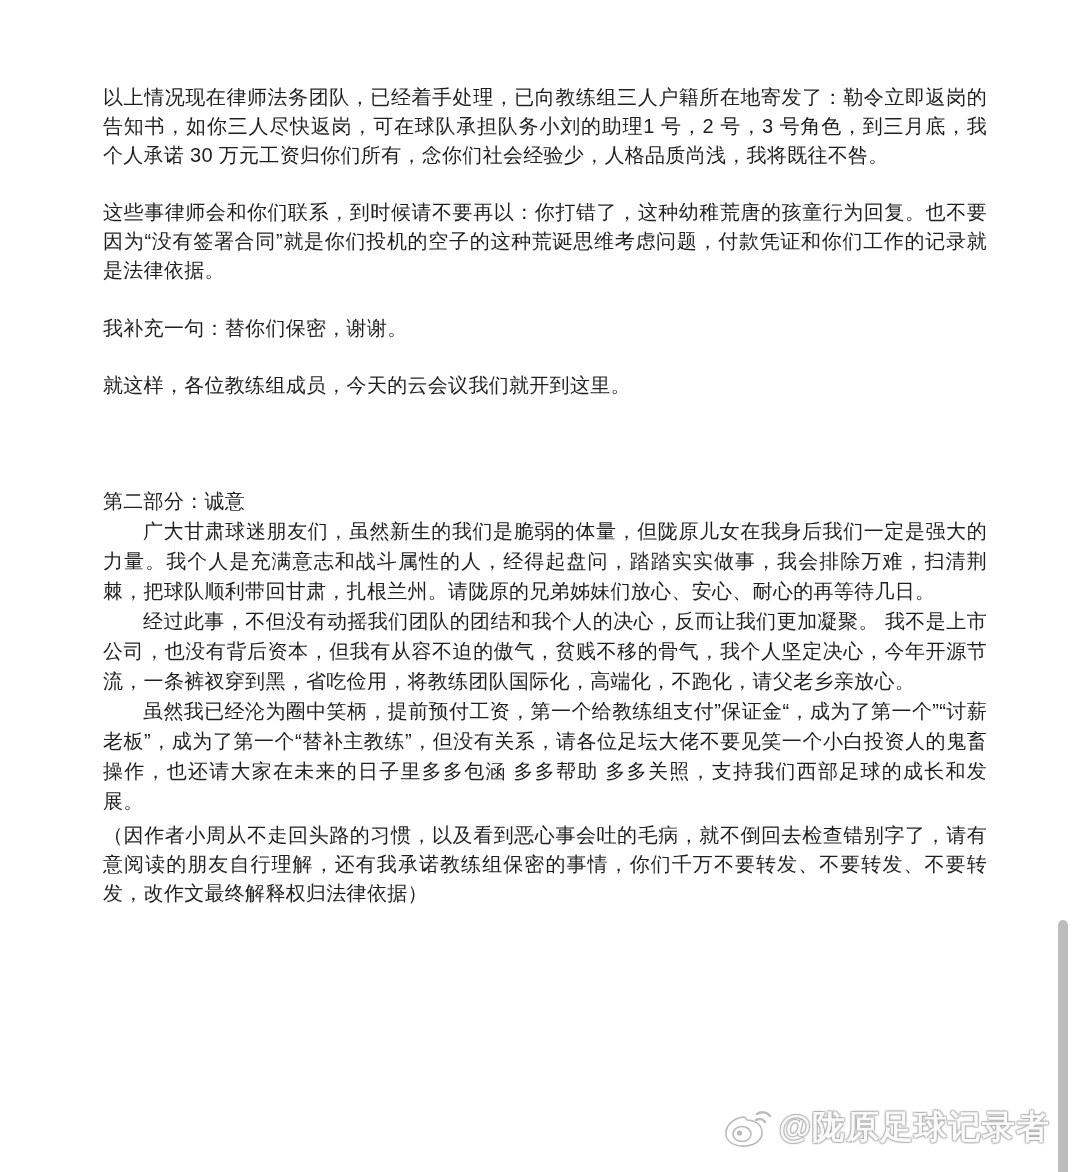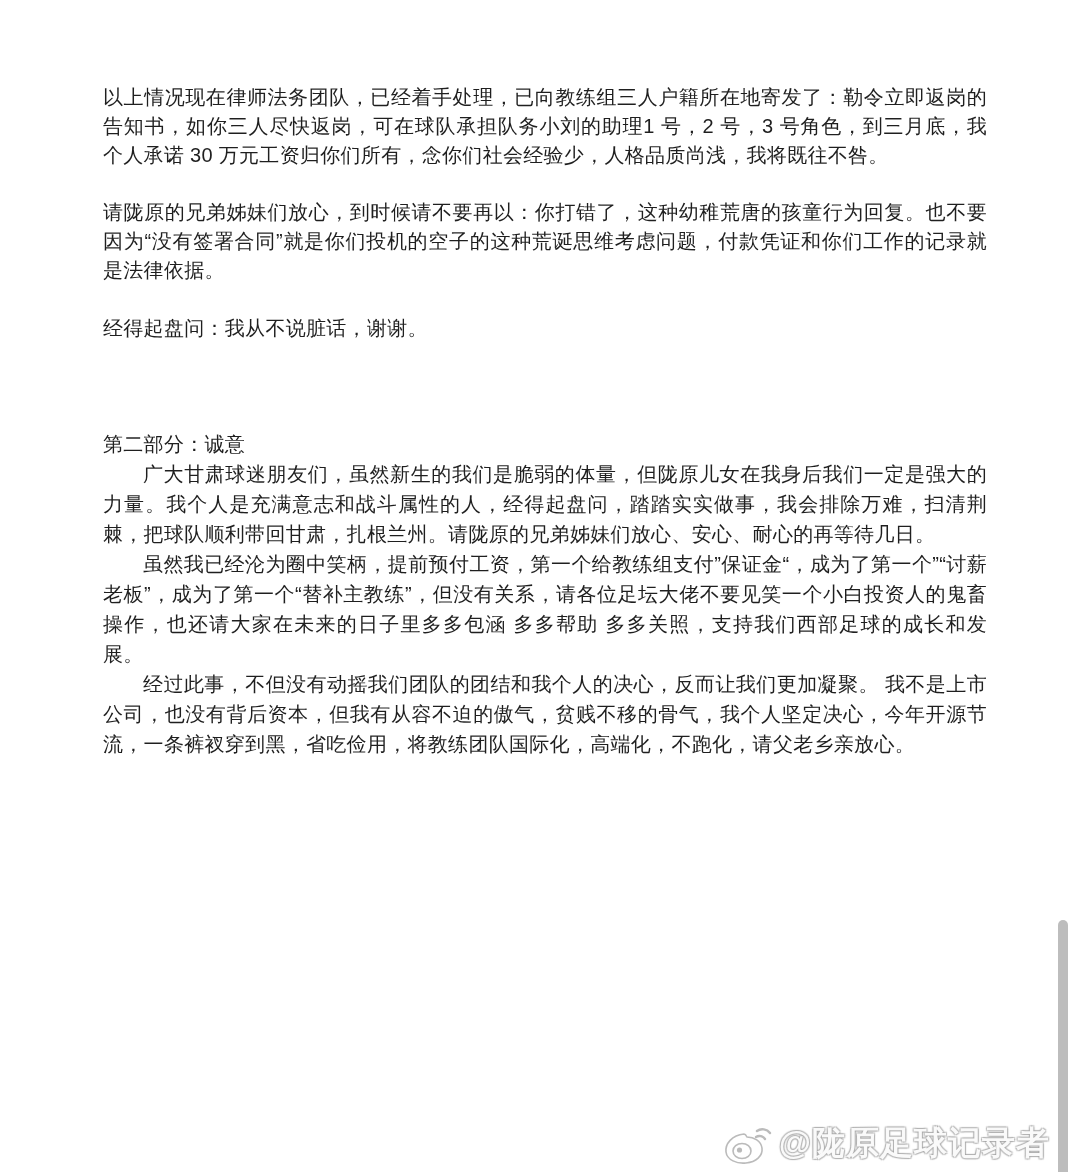--- a/index.html
+++ b/index.html
@@ -44,23 +44,22 @@
     top: 920px;
     bottom: 0;
     width: 10px;
     border-radius: 6px 6px 0 0;
     background: var(--scrollbar, #bdbdbd);
   }
   
   .watermark {
     position: absolute;
     right: 30px;
-    bottom: 6px;
+    bottom: 22px;
     display: flex;
-    align-items: center;
     gap: 4px;
     opacity: 0.92;
   }
   .watermark-text {
     font-size: 33px;
     font-weight: bold;
     color: rgba(255,255,255,0.95);
     text-shadow:
       0 0 1px rgba(150,150,150,0.8),
       1px 1px 1px rgba(150,150,150,0.55),
@@ -72,30 +71,32 @@
   }
   .watermark-icon svg { display: block; }
 </style>
 </head>
 <body>
 
 <div class="page">
 
   <div class="doc">
     <p>以上情况现在律师法务团队，已经着手处理，已向教练组三人户籍所在地寄发了：勒令立即返岗的告知书，如你三人尽快返岗，可在球队承担队务小刘的助理1 号，2 号，3 号角色，到三月底，我个人承诺 30 万元工资归你们所有，念你们社会经验少，人格品质尚浅，我将既往不咎。</p>
-    <p class="gap-std2">请陇原的兄弟姊妹们放心，到时候请不要再以：你打错了，这种幼稚荒唐的孩童行为回复。也不要因为“没有签署合同”就是你们投机的空子的这种荒诞思维考虑问题，付款凭证和你们工作的记录就是法律依据。</p>
-    <p class="gap-std3">经得起盘问：我从不说脏话，谢谢。</p>
+    <p class="gap-std2">这些事律师会和你们联系，到时候请不要再以：你打错了，这种幼稚荒唐的孩童行为回复。也不要因为“没有签署合同”就是你们投机的空子的这种荒诞思维考虑问题，付款凭证和你们工作的记录就是法律依据。</p>
+    <p class="gap-std3">我补充一句：替你们保密，谢谢。</p>
+    <p class="gap-std2">就这样，各位教练组成员，今天的云会议我们就开到这里。</p>
 
     <div class="part2">
       <p class="gap-big">第二部分：诚意</p>
       <p class="indent">广大甘肃球迷朋友们，虽然新生的我们是脆弱的体量，但陇原儿女在我身后我们一定是强大的力量。我个人是充满意志和战斗属性的人，经得起盘问，踏踏实实做事，我会排除万难，扫清荆棘，把球队顺利带回甘肃，扎根兰州。请陇原的兄弟姊妹们放心、安心、耐心的再等待几日。</p>
+      <p class="indent">经过此事，不但没有动摇我们团队的团结和我个人的决心，反而让我们更加凝聚。 我不是上市公司，也没有背后资本，但我有从容不迫的傲气，贫贱不移的骨气，我个人坚定决心，今年开源节流，一条裤衩穿到黑，省吃俭用，将教练团队国际化，高端化，不跑化，请父老乡亲放心。</p>
       <p class="indent">虽然我已经沦为圈中笑柄，提前预付工资，第一个给教练组支付”保证金“，成为了第一个”“讨薪老板”，成为了第一个“替补主教练”，但没有关系，请各位足坛大佬不要见笑一个小白投资人的鬼畜操作，也还请大家在未来的日子里多多包涵 多多帮助 多多关照，支持我们西部足球的成长和发展。</p>
-      <p class="indent">经过此事，不但没有动摇我们团队的团结和我个人的决心，反而让我们更加凝聚。 我不是上市公司，也没有背后资本，但我有从容不迫的傲气，贫贱不移的骨气，我个人坚定决心，今年开源节流，一条裤衩穿到黑，省吃俭用，将教练团队国际化，高端化，不跑化，请父老乡亲放心。</p>
     </div>
 
+    <p class="gap-tiny">（因作者小周从不走回头路的习惯，以及看到恶心事会吐的毛病，就不倒回去检查错别字了，请有意阅读的朋友自行理解，还有我承诺教练组保密的事情，你们千万不要转发、不要转发、不要转发，改作文最终解释权归法律依据）</p>
   </div>
 
   <div class="scroll-thumb"></div>
 
   <div class="watermark">
     <span class="watermark-icon">
       <svg width="52" height="44" viewBox="0 0 52 44">
         <g fill="rgba(255,255,255,0.95)" stroke="rgba(150,150,150,0.7)" stroke-width="1.6">
           <path d="M21 12 C9 13 2 22 3 30 C4 38 14 42 23 41 C33 40 40 34 39 26 C38 19 31 15 24 15 C23 13 22 12 21 12 Z"></path>
           <ellipse cx="19" cy="29" rx="9" ry="7.5"></ellipse>

